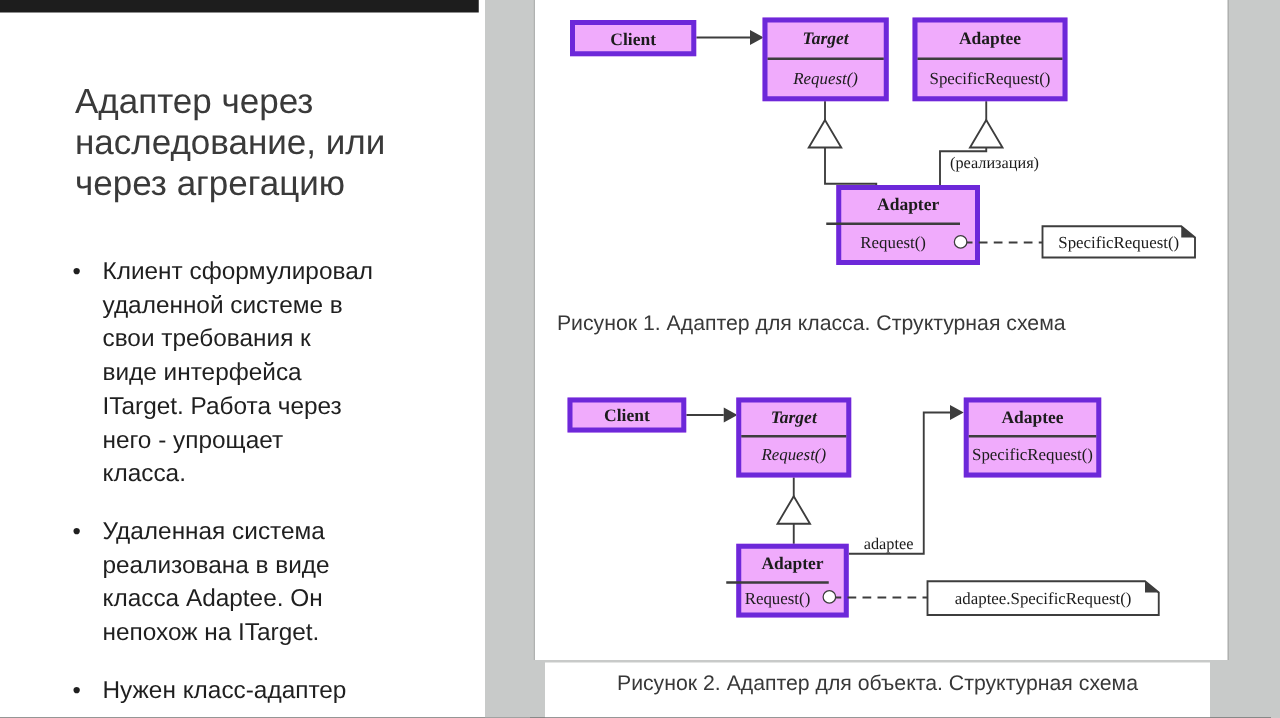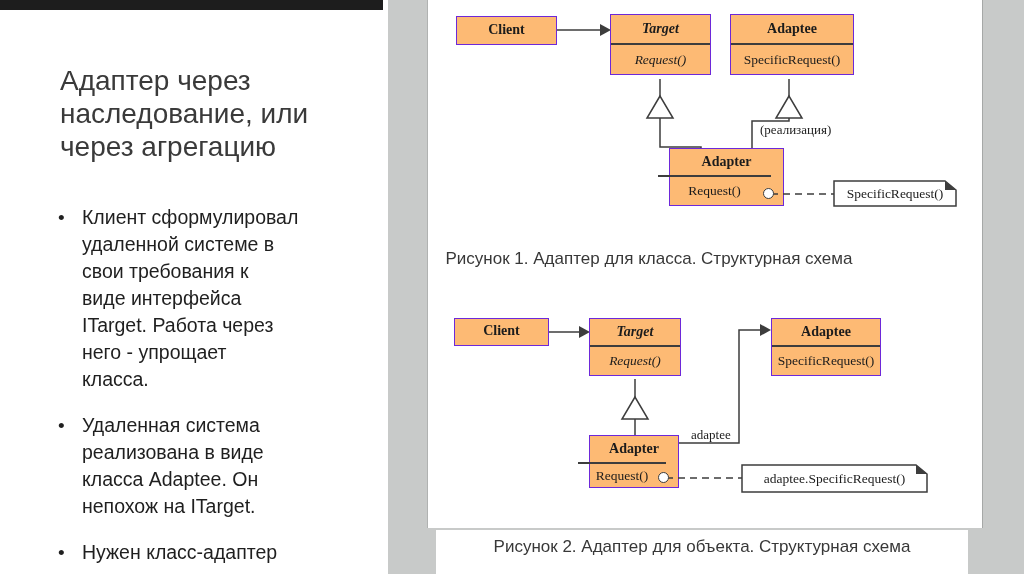--- a/index.html
+++ b/index.html
@@ -26,21 +26,21 @@
     position:absolute;left:40px;top:0;width:554px;height:528px;background:#ffffff;
     box-shadow:-1px 0 0 #b0b2b1,1px 0 0 #a6a8a7;z-index:1;
   }
   .page2{
     position:absolute;left:48px;top:530px;width:532px;height:44px;background:#ffffff;z-index:1;
   }
   .connector-svg{position:absolute;left:0;top:0;z-index:2;}
   .overlay-svg{position:absolute;left:0;top:0;z-index:4;}
   
   .uml-box{
-    position:absolute;background:#fdba74;border:1px solid #6d28d9;box-sizing:border-box;
+    position:absolute;background:#f0abfc;border:4px solid #6d28d9;box-sizing:border-box;
     font-family:"Liberation Serif",serif;text-align:center;z-index:3;color:#1c1c1c;
   }
   .uml-hdr{display:flex;align-items:center;justify-content:center;font-weight:bold;font-size:14px;}
   .uml-mth{display:flex;align-items:center;justify-content:center;border-top:2px solid #3d3d3d;font-size:13.5px;}
   .italic{font-style:italic;}
   .shift-left{transform:translateX(-12px);}
   
   .lollipop{
     position:absolute;width:9px;height:9px;border:1.5px solid #3d3d3d;border-radius:50%;
     background:#ffffff;z-index:5;

